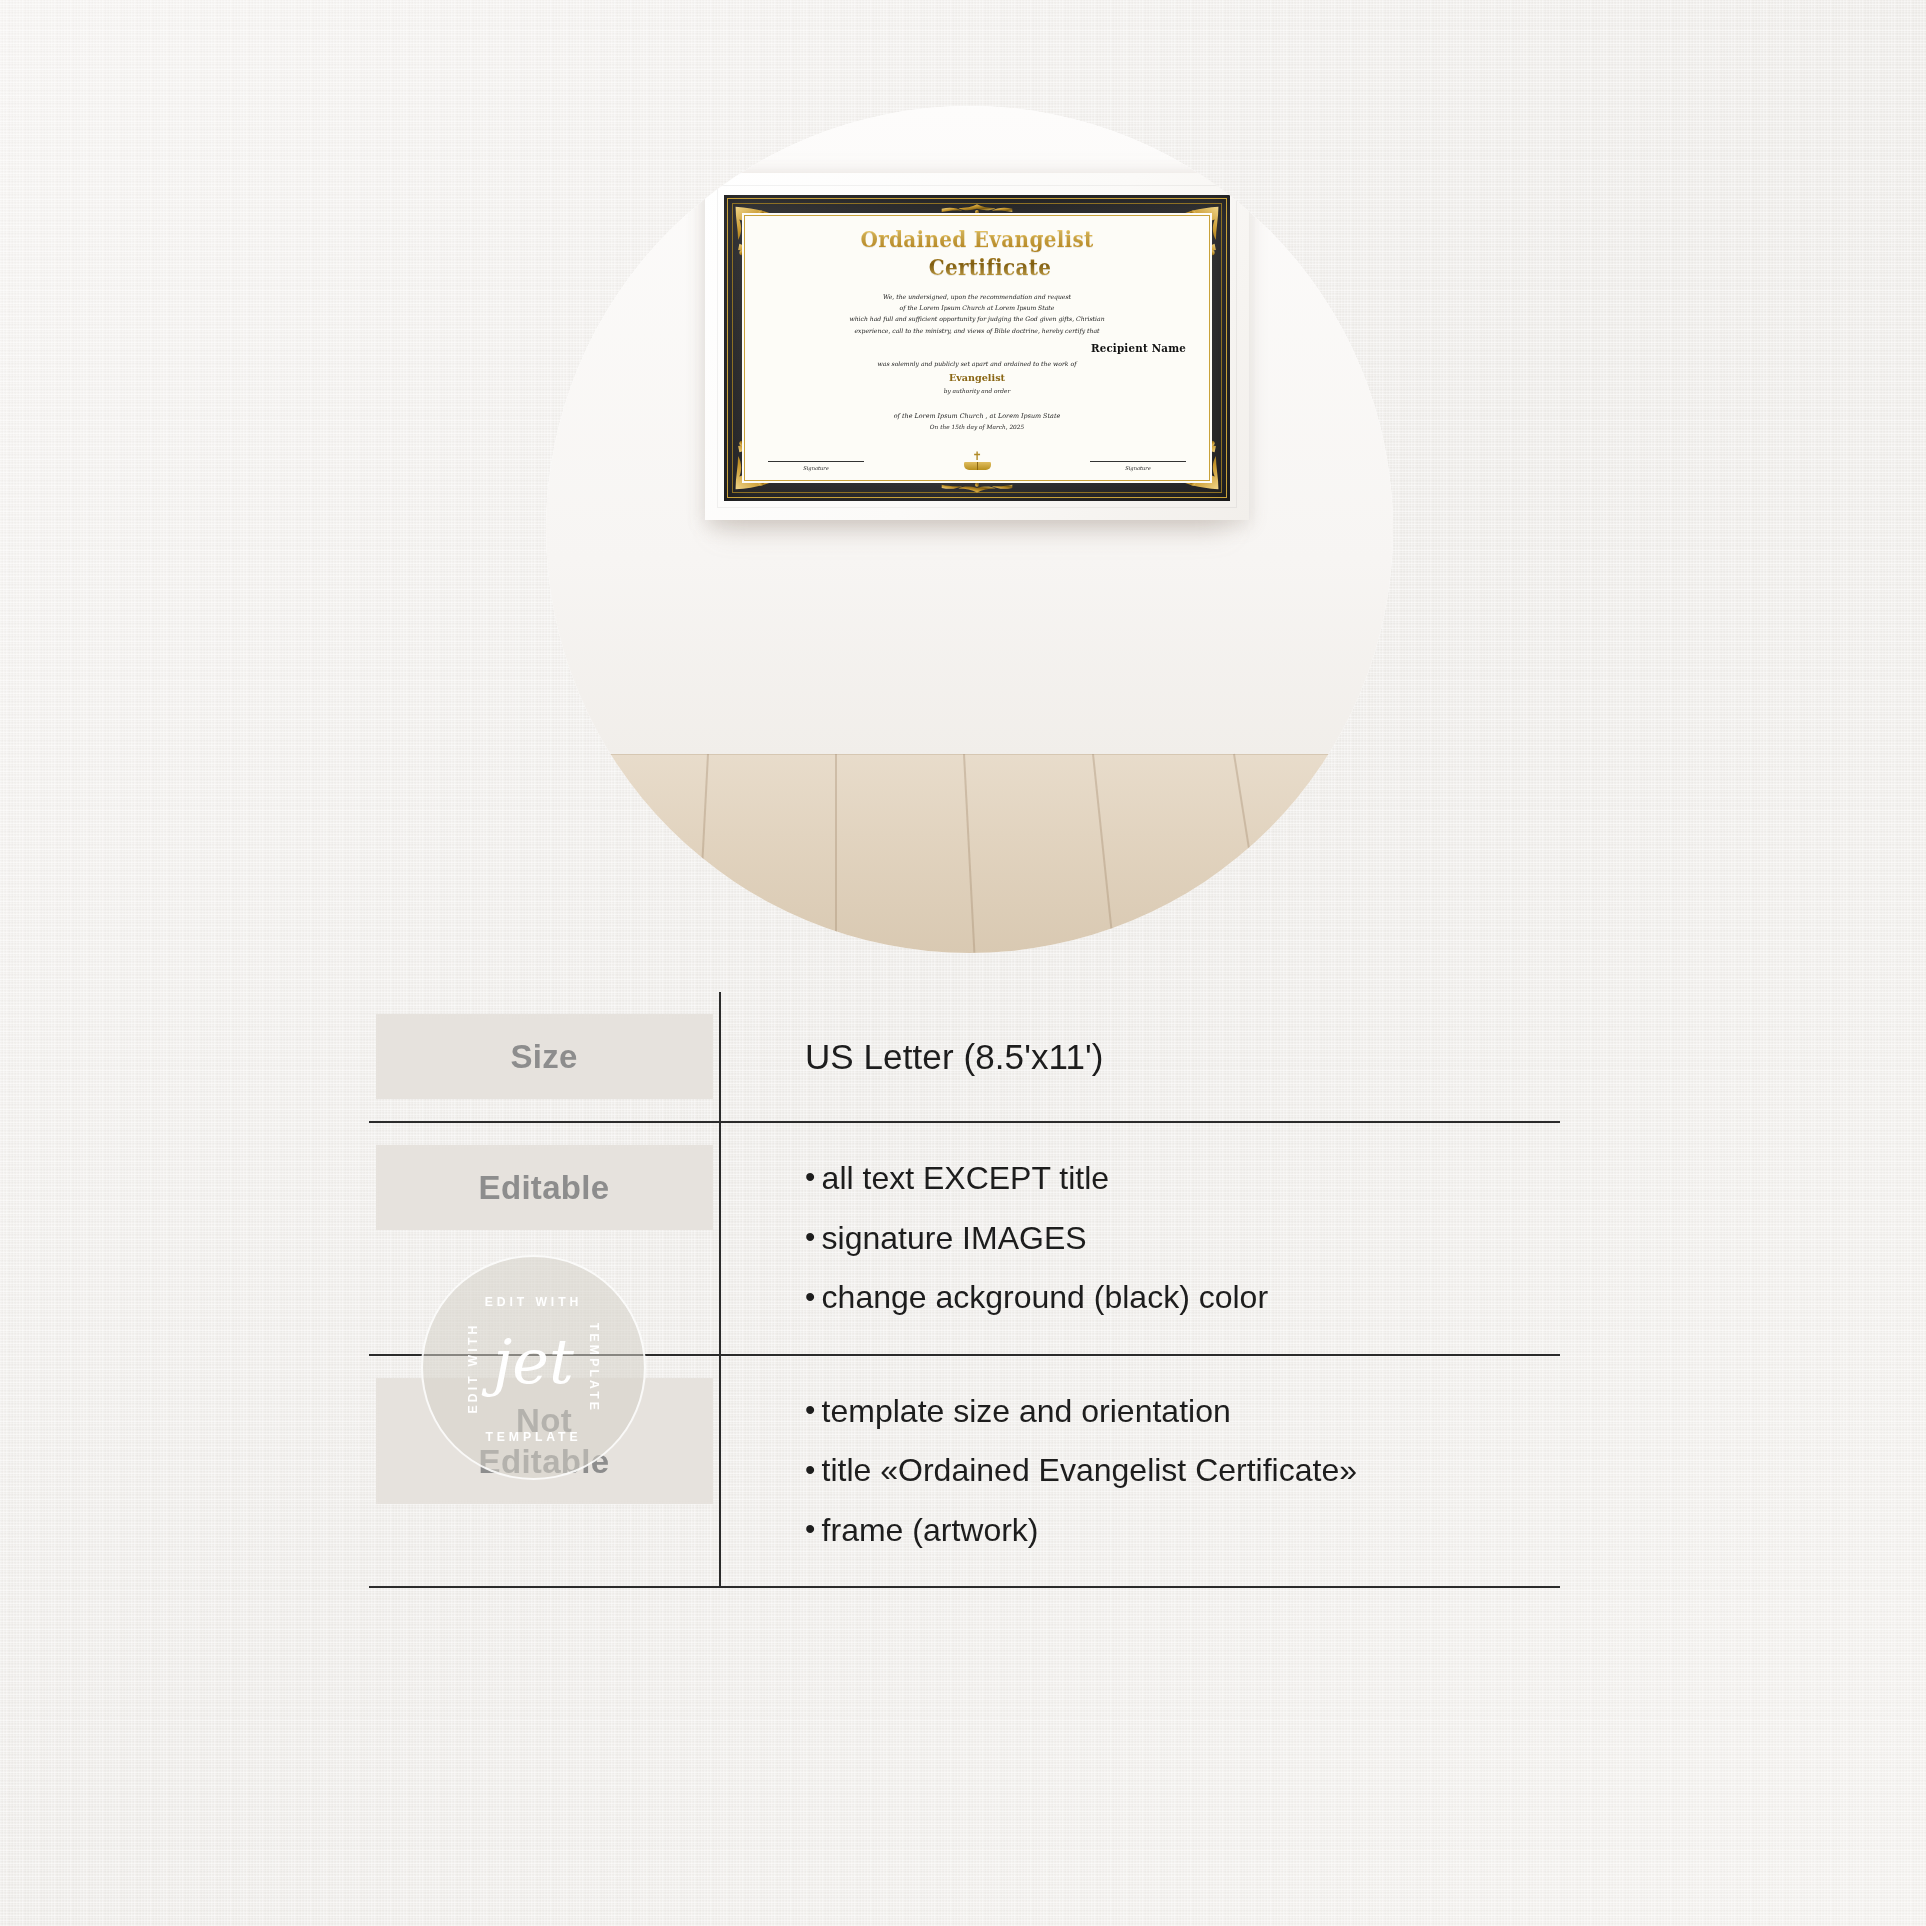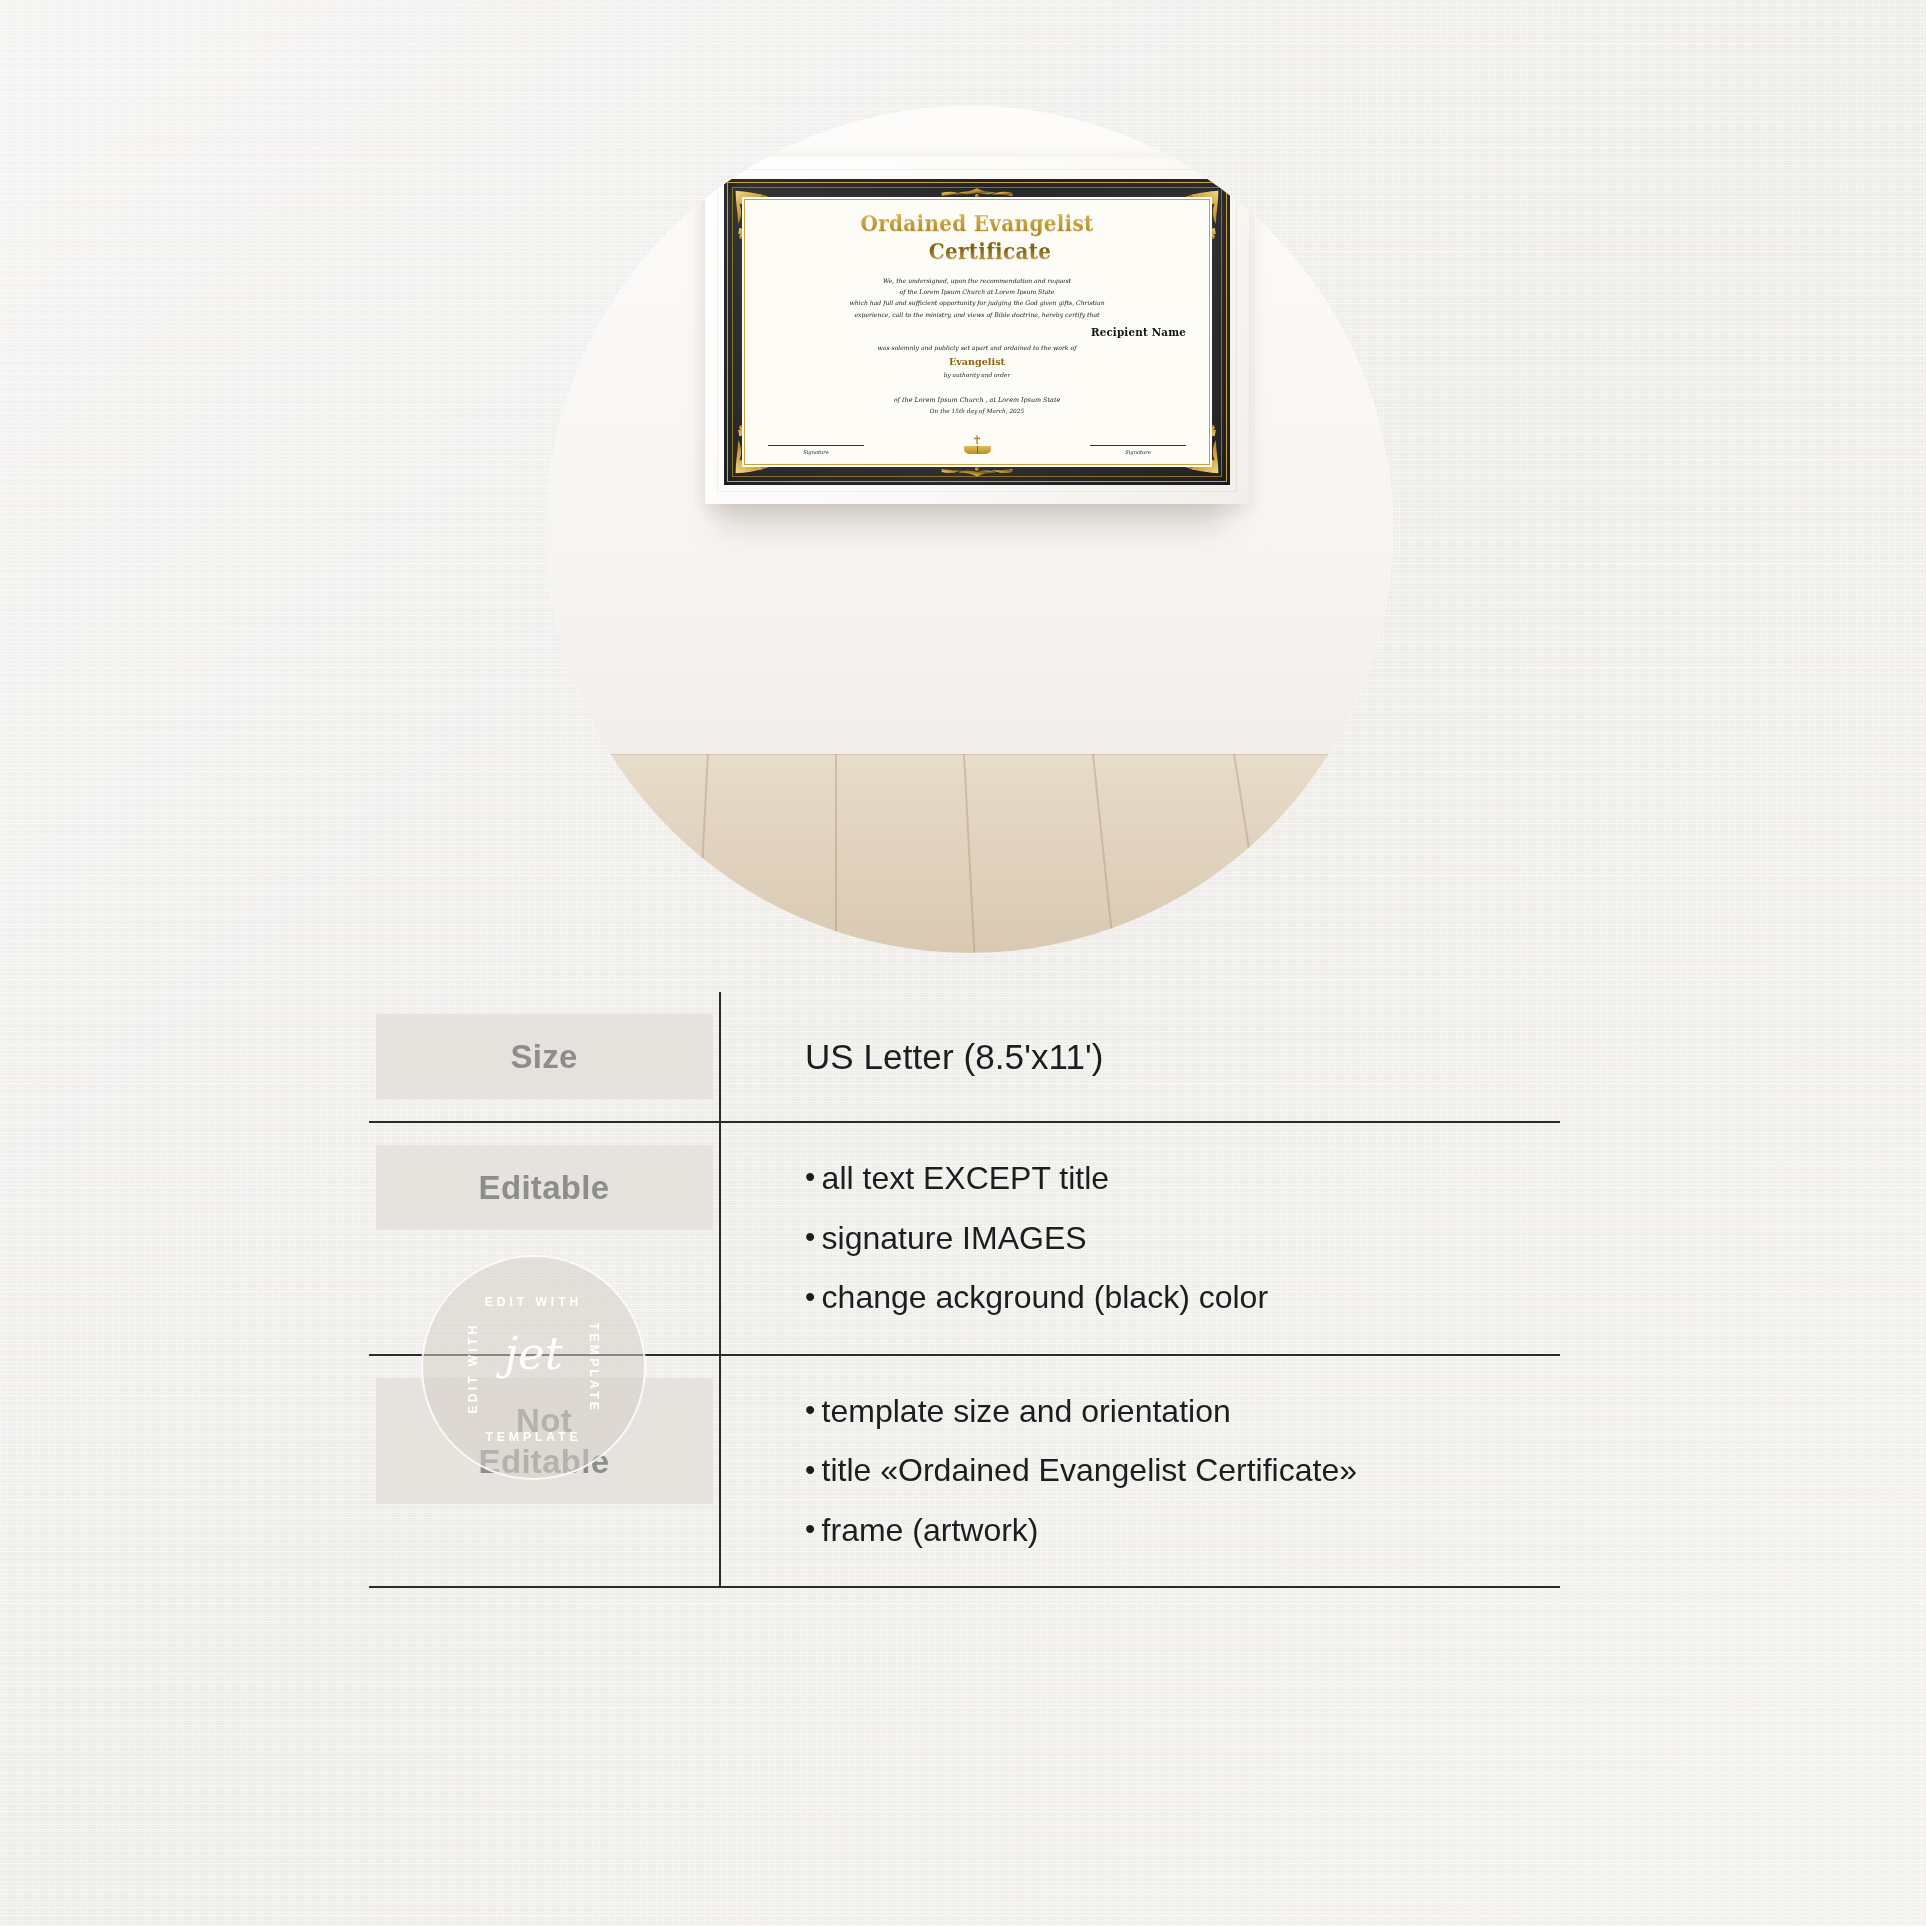--- a/index.html
+++ b/index.html
@@ -69,21 +69,21 @@
     top: 77px;
     width: 507px;
     height: 347px;
     background: rgba(140,125,110,0.22);
     filter: blur(14px);
     border-radius: 3.9px;
   }
   .frame {
     position: absolute;
     left: 159px;
-    top: 51px;
+    top: 67px;
     width: 544px;
     height: 347px;
     background: linear-gradient(125deg, #ffffff 0%, #fbfaf8 55%, #f2efeb 100%);
     box-shadow: 0 6.4px 18px rgba(120,105,90,0.20);
     padding: 22px 19px 19px 19px;
     box-sizing: border-box;
   }
   .frame-inner-bevel {
     position: absolute;
     inset: 11.6px;
@@ -371,21 +371,21 @@
     border: 2.6px solid rgba(255,255,255,0.85);
     background: rgba(214,209,200,0.55);
   }
   .wm-jet {
     position: absolute;
     left: 0; right: 0;
     top: 76px;
     text-align: center;
     font-family: "DejaVu Serif", serif;
     font-style: italic;
-    font-size: 45px;
+    font-size: 62px;
     color: #ffffff;
     line-height: 1;
   }
   .wm-top, .wm-bottom {
     position: absolute;
     left: 0; right: 0;
     text-align: center;
     font-size: 12.2px;
     letter-spacing: 3.9px;
     color: #ffffff;

